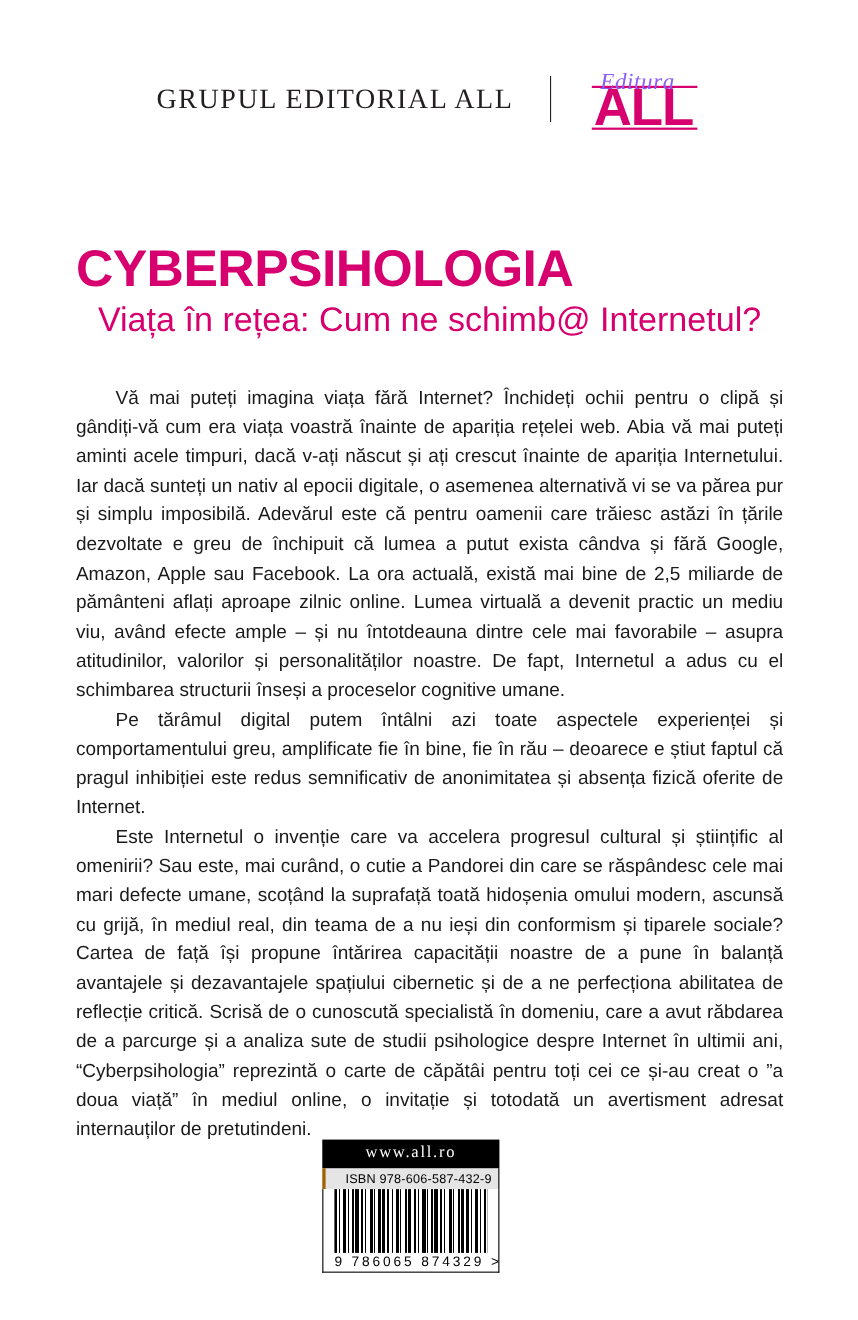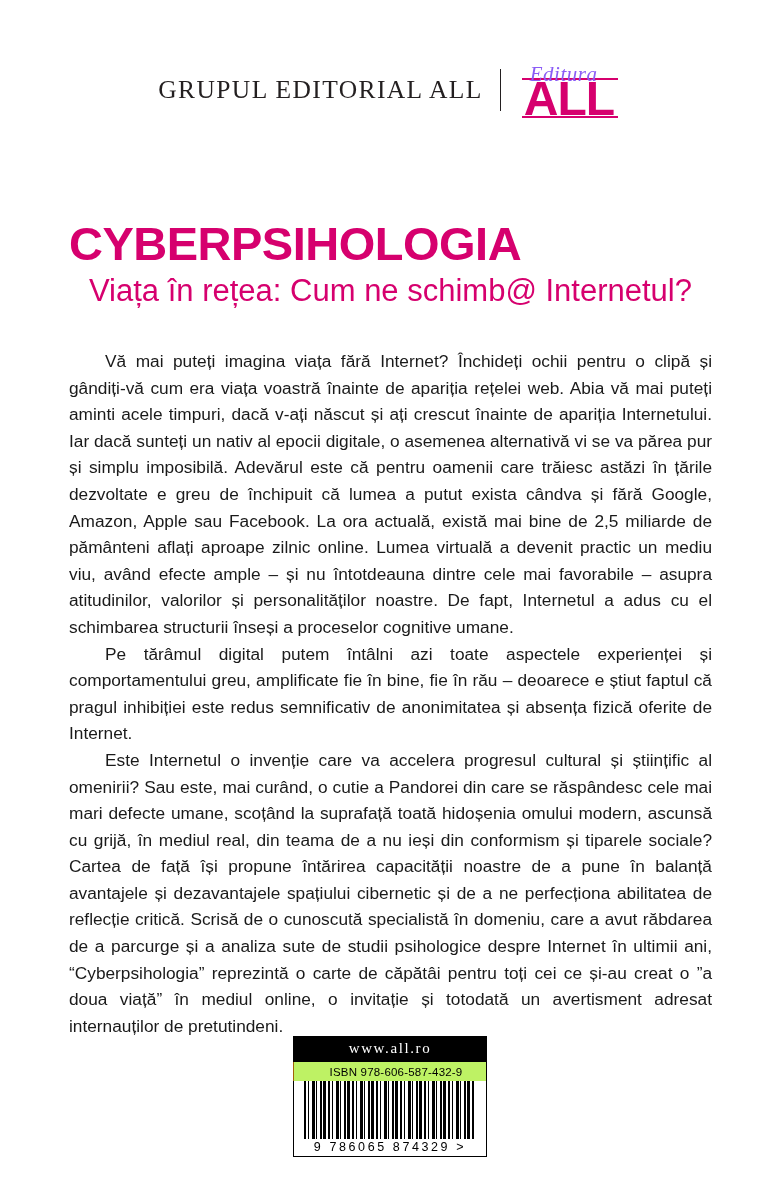--- a/index.html
+++ b/index.html
@@ -24,21 +24,21 @@
 
   
   .publisher-header {
     position: absolute;
     top: 62px;
     left: 0;
     width: 780px;
     display: flex;
     align-items: center;
     justify-content: center;
-    gap: 0px;
+    gap: 16px;
   }
   .publisher-name {
     font-family: "Liberation Serif", serif;
     font-size: 25.5px;
     letter-spacing: 1.4px;
     color: #231f20;
     font-weight: 400;
     white-space: nowrap;
   }
   .publisher-divider {
@@ -133,40 +133,40 @@
     margin: 0;
     text-indent: 36px;
     text-align: justify;
   }
 
   
   .isbn-block {
     position: absolute;
     left: 293px;
     top: 1036px;
-    width: 194px;
-    background: #bef264;
+    width: 161px;
+    background: #e5e5e5;
   }
   .site-bar {
     background: #000000;
     color: #ffffff;
     text-align: center;
     font-family: "Liberation Serif", serif;
     font-size: 15px;
     letter-spacing: 1.6px;
     padding: 4px 0 5px 0;
   }
   .isbn-line {
     text-align: center;
     font-family: "Liberation Sans", sans-serif;
     font-size: 11.5px;
     letter-spacing: 0.2px;
     color: #000;
     padding: 4px 0 3px 12px;
-    border-left: 1px solid #a16207;
+    border-left: 3px solid #a16207;
     border-right: 1px solid #000;
   }
   .barcode {
     border-left: 1px solid #000;
     border-right: 1px solid #000;
     border-bottom: 1px solid #000;
     padding: 0 10px 2px 10px;
     background: #fff;
   }
   .barcode-bars {

